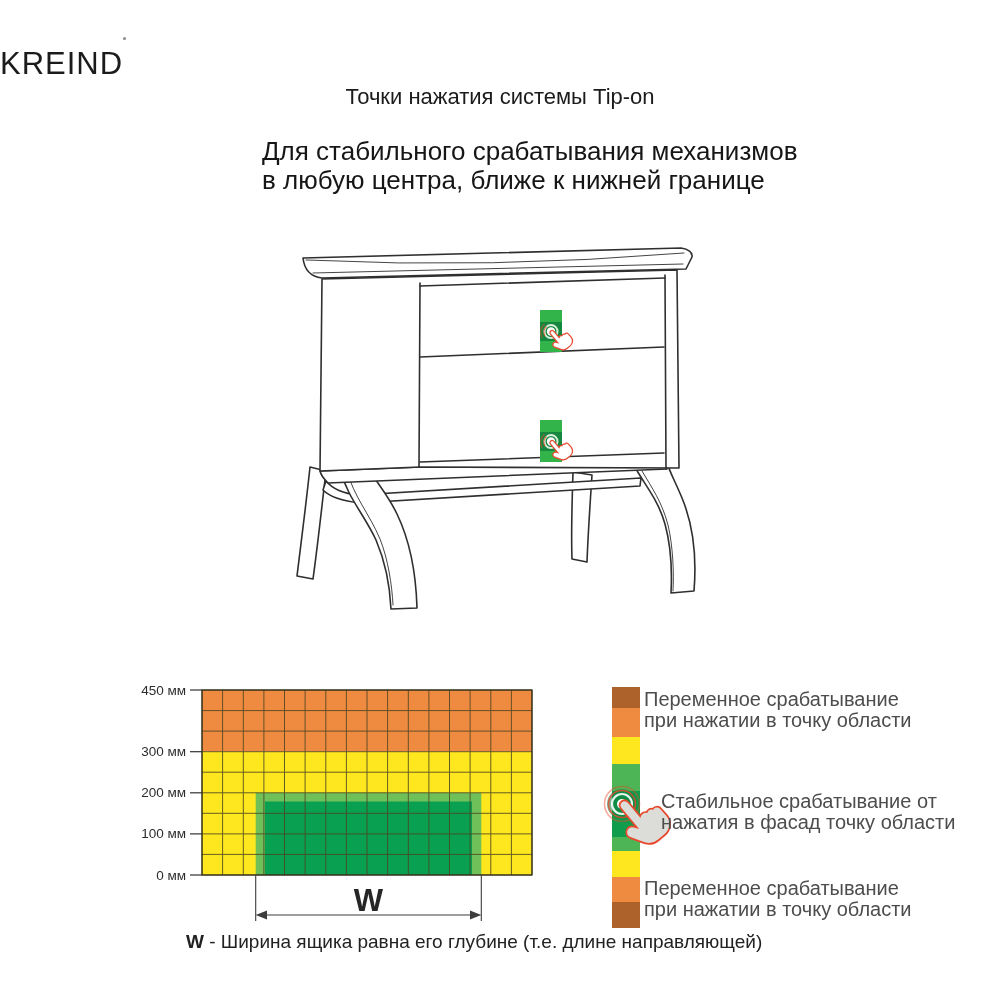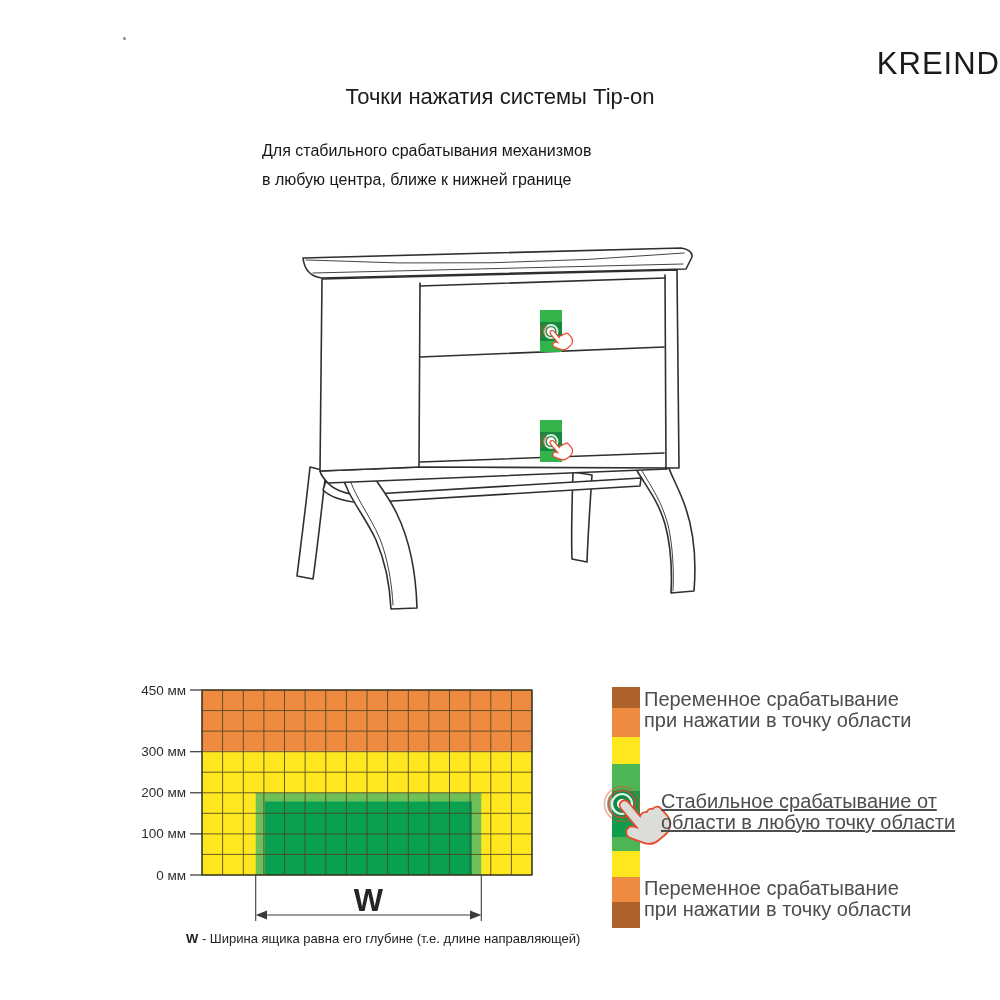--- a/index.html
+++ b/index.html
@@ -1,28 +1,28 @@
 <!DOCTYPE html>
 <html><head>
 <meta charset="utf-8">
 <style>
   html,body{margin:0;padding:0;background:#ffffff;font-family:"Liberation Sans",sans-serif;}
   .canvas{position:relative;width:1000px;height:1000px;background:#ffffff;color:#1c1c1c;overflow:hidden;}
   .abs{position:absolute;}
-  .brand{top:46px;left:0;width:1000px;text-align:right;font-size:31px;letter-spacing:1px;color:#1b1b1b;}
+  .brand{top:46px;left:0;width:1000px;text-align:left;font-size:31px;letter-spacing:1px;color:#1b1b1b;}
   .subtitle{top:84px;left:0;width:1000px;text-align:center;font-size:22px;color:#1b1b1b;}
-  .intro{top:137px;left:262px;font-size:16px;line-height:28.5px;color:#161616;}
+  .intro{top:137px;left:262px;font-size:26px;line-height:28.5px;color:#161616;}
   .stray-dot{left:123px;top:37px;width:3px;height:3px;border-radius:50%;background:#8a8a8a;}
-  .caption{top:931px;left:186px;font-size:13px;color:#222222;}
+  .caption{top:931px;left:186px;font-size:19px;color:#222222;}
   .caption b{font-weight:bold;}
   .legend-bar{left:612px;top:687px;width:28px;}
   .legend-bar .seg{width:28px;}
   .legend-label{font-size:20px;line-height:21px;color:#4d4d4d;}
   .ll1{left:644px;top:689px;}
-  .ll2{left:661px;top:791px;text-decoration:underline;}
+  .ll2{left:661px;top:791px;}
   .ll3{left:644px;top:878px;}
   svg text{font-family:"Liberation Sans",sans-serif;}
 </style>
 </head>
 <body>
 
 <div class="canvas">
 
   <div class="abs stray-dot"></div>
 
@@ -182,20 +182,20 @@
       <use href="#hand-shape-2" transform="rotate(-40) scale(1.9)" fill="#dcdcd8" stroke="#e8492e" stroke-width="0.9"></use>
     </g>
   </svg>
 
   <div class="abs legend-label ll1">
     <div>Переменное срабатывание</div>
     <div>при нажатии в точку области</div>
   </div>
   <div class="abs legend-label ll2">
     <div>Стабильное срабатывание от</div>
-    <div>области в любую точку области</div>
+    <div>нажатия в фасад точку области</div>
   </div>
   <div class="abs legend-label ll3">
     <div>Переменное срабатывание</div>
     <div>при нажатии в точку области</div>
   </div>
 
 </div>
 
 </body></html>

